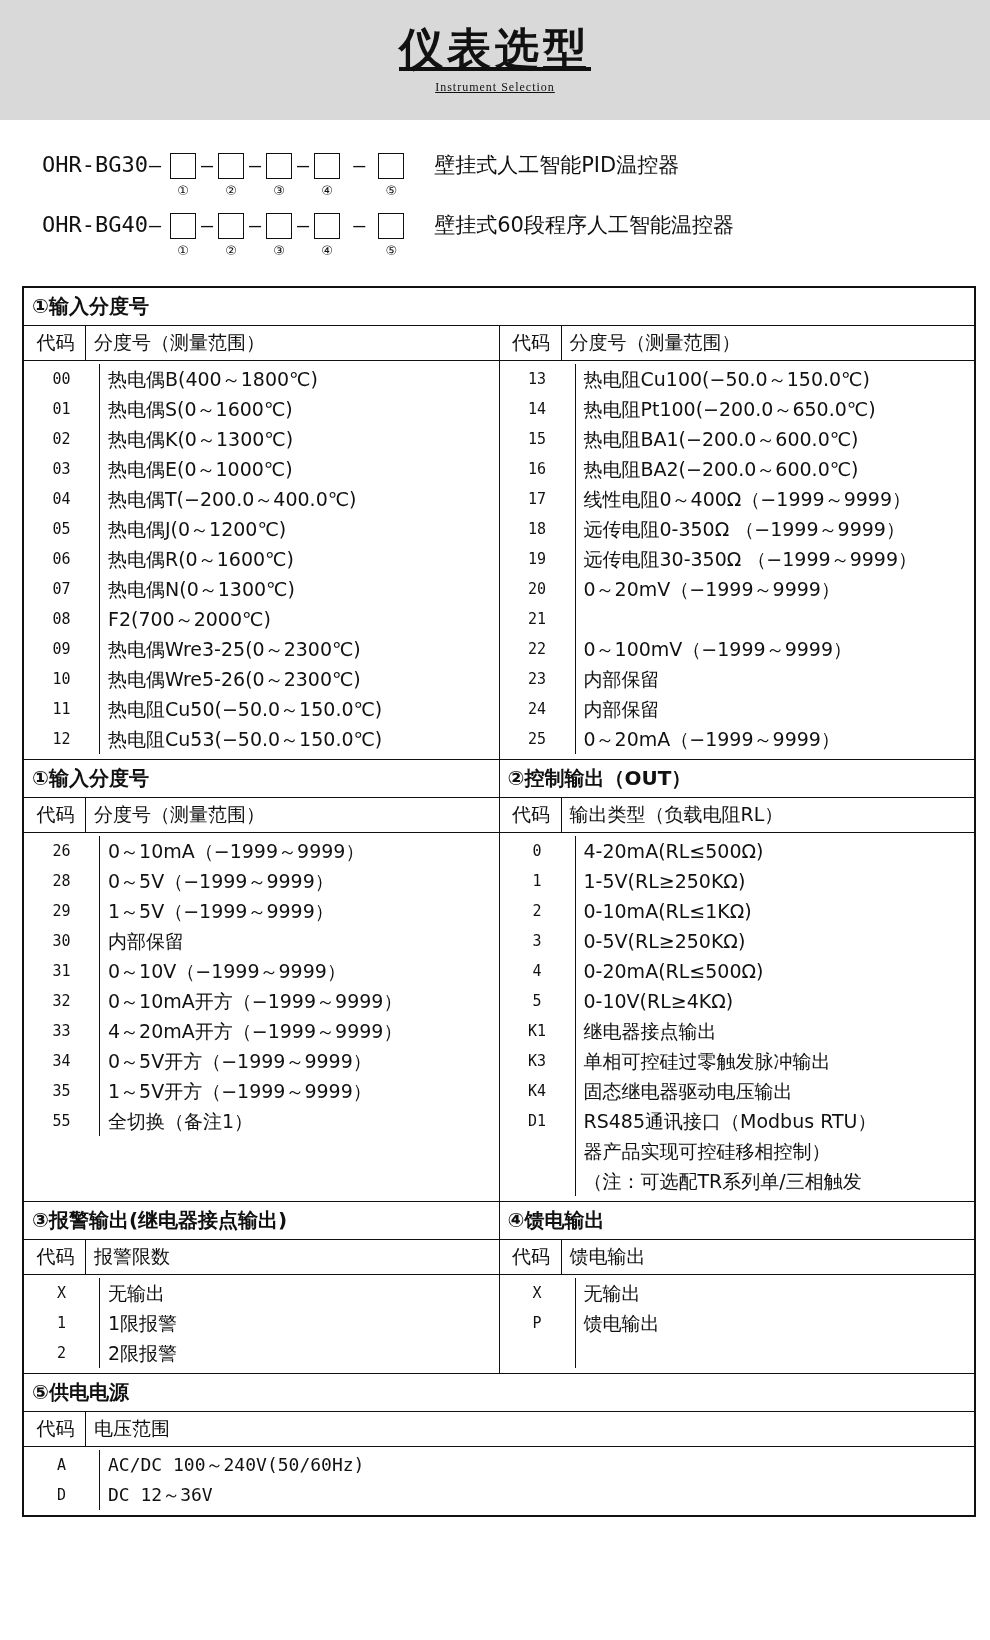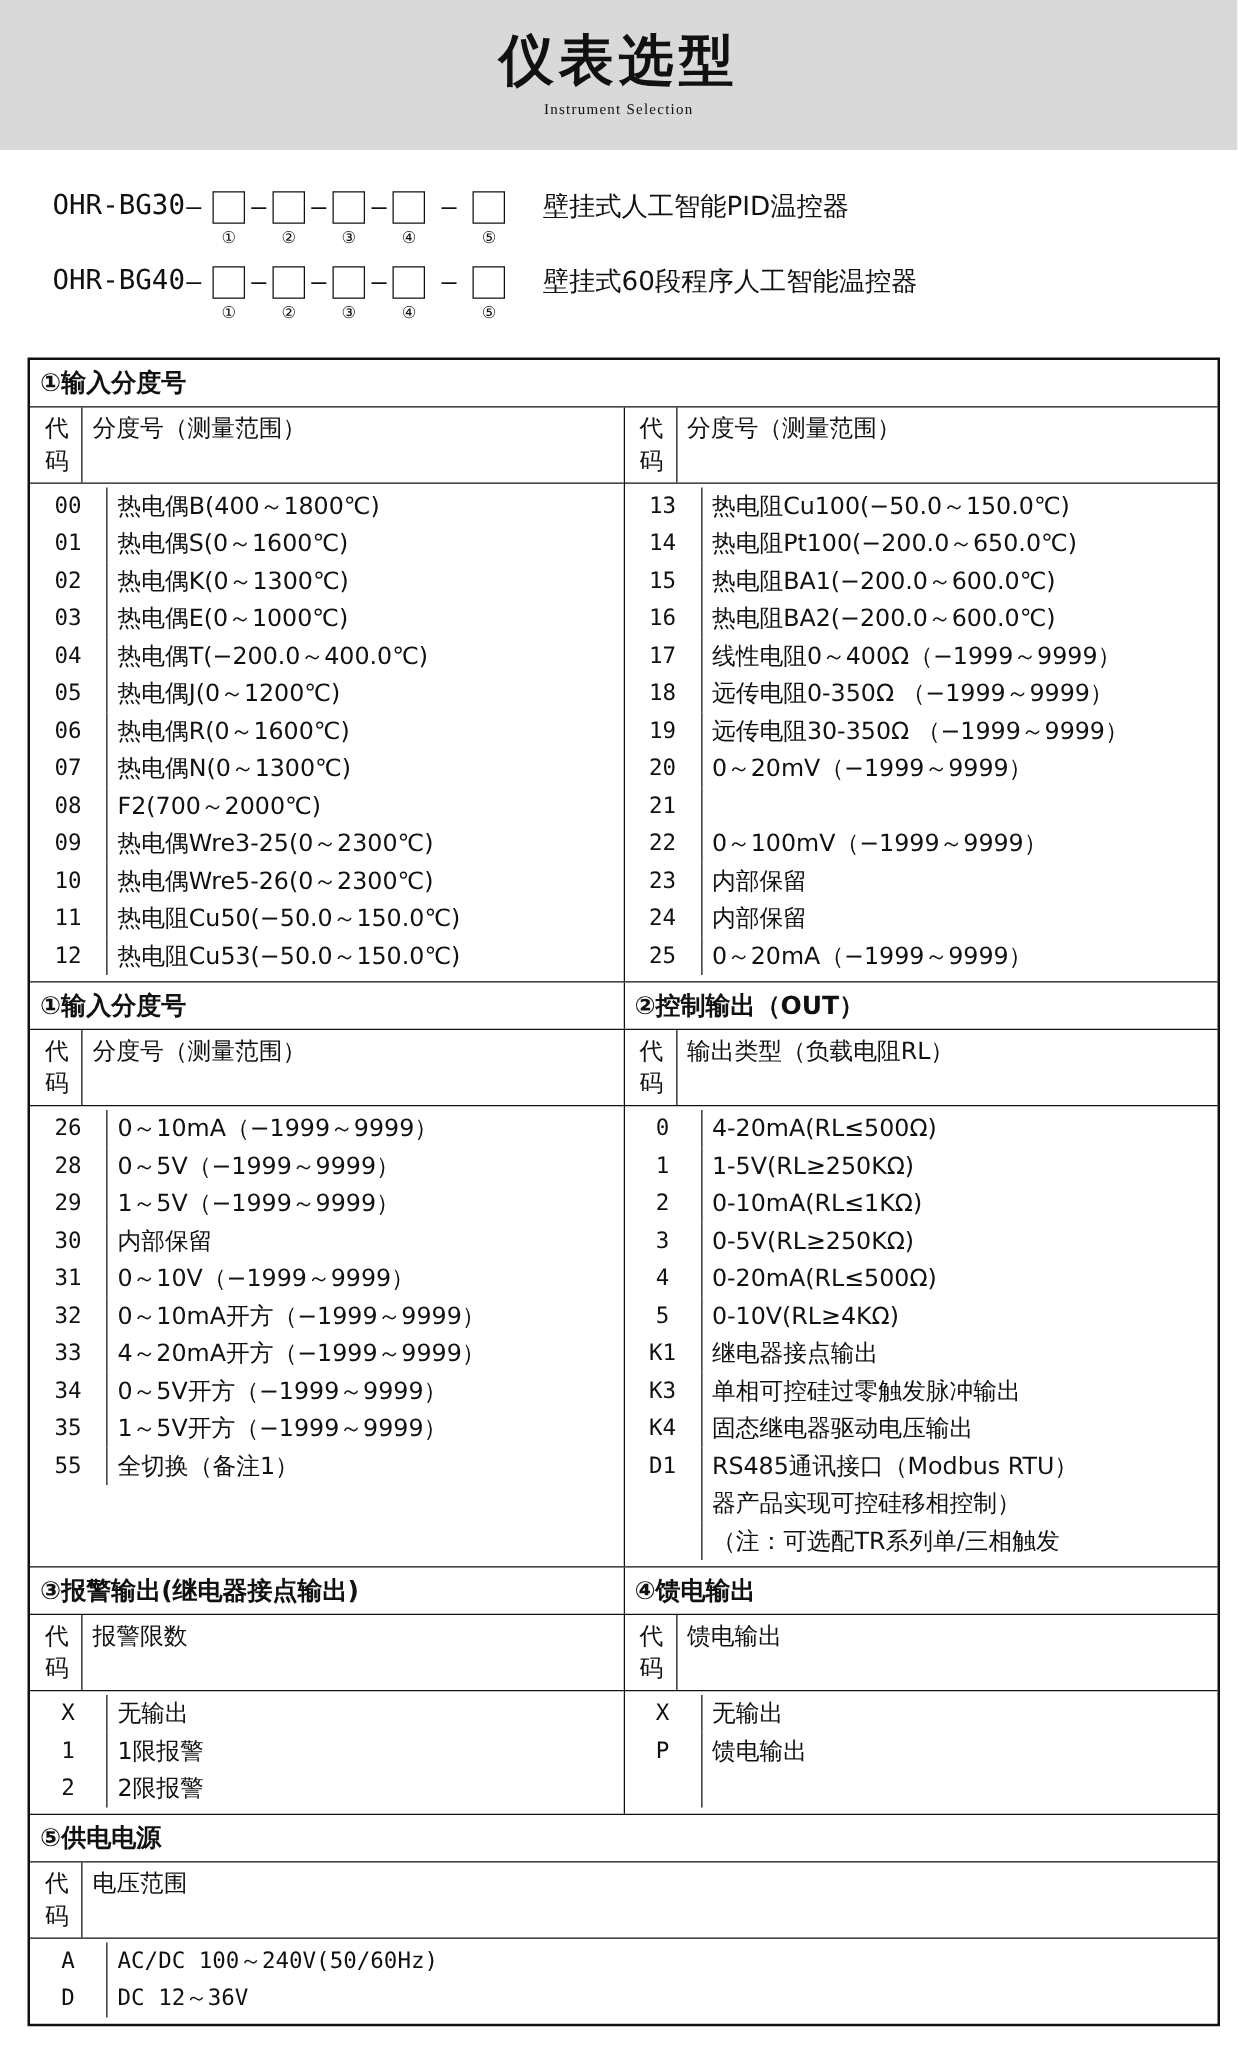--- a/index.html
+++ b/index.html
@@ -16,20 +16,21 @@
     overflow: hidden;
   }
   
   .banner {
     background: #d9d9d9;
     height: 120px;
     display: flex;
     flex-direction: column;
     align-items: center;
     justify-content: center;
+    text-decoration: underline;
   }
   .banner-title {
     font-size: 44px;
     font-weight: bold;
     letter-spacing: 4px;
     line-height: 1.1;
     font-family: "DejaVu Sans", "Liberation Sans", sans-serif;
   }
   .banner-sub {
     font-size: 12px;
@@ -118,44 +119,44 @@
   .col.left {
     border-right: 1.5px solid #111;
   }
   .hdr {
     display: flex;
     font-size: 19px;
     font-family: "DejaVu Sans", "Liberation Sans", sans-serif;
     border-bottom: 1.5px solid #111;
   }
   .hdr .c1 {
-    width: 42px;
+    width: 62px;
     padding: 4px 4px 4px 6px;
     border-right: 1.5px solid #111;
     box-sizing: border-box;
     text-align: center;
   }
   .hdr .c2 {
     flex: 1;
     padding: 4px 4px 4px 8px;
     box-sizing: border-box;
   }
   .dl {
     display: flex;
     font-size: 19px;
     line-height: 30px;
     font-family: "DejaVu Sans", "Liberation Sans", sans-serif;
   }
   .dl .c1 {
-    width: 62px;
+    width: 76px;
     border-right: 1.5px solid #111;
     box-sizing: border-box;
     text-align: center;
     font-family: "DejaVu Sans Mono", "Liberation Mono", monospace;
-    font-size: 18px;
+    font-size: 15px;
   }
   .dl .c2 {
     flex: 1;
     padding-left: 8px;
     box-sizing: border-box;
     white-space: nowrap;
     overflow: hidden;
   }
   .dl .c2.cont {
     padding-left: 8px;

